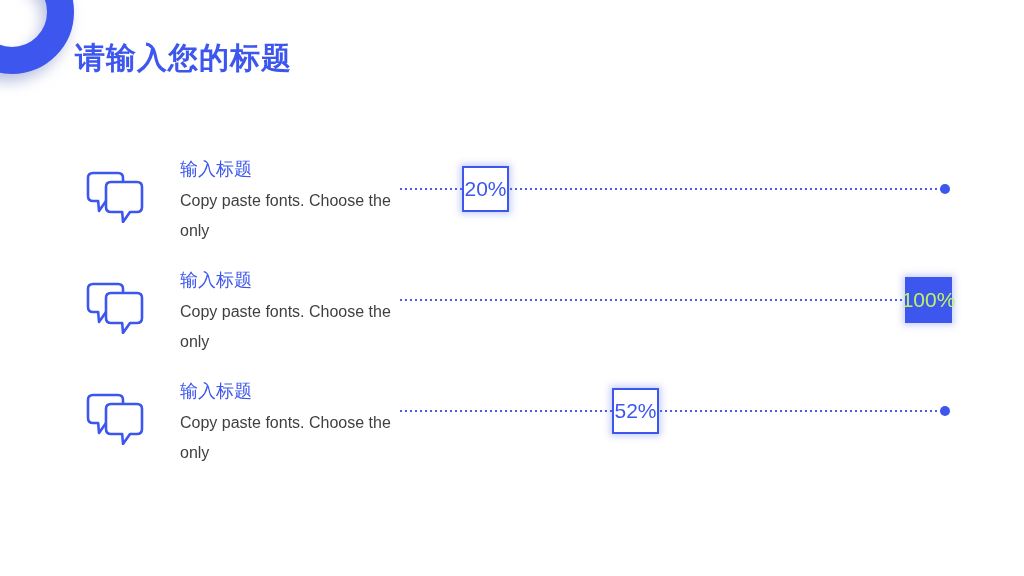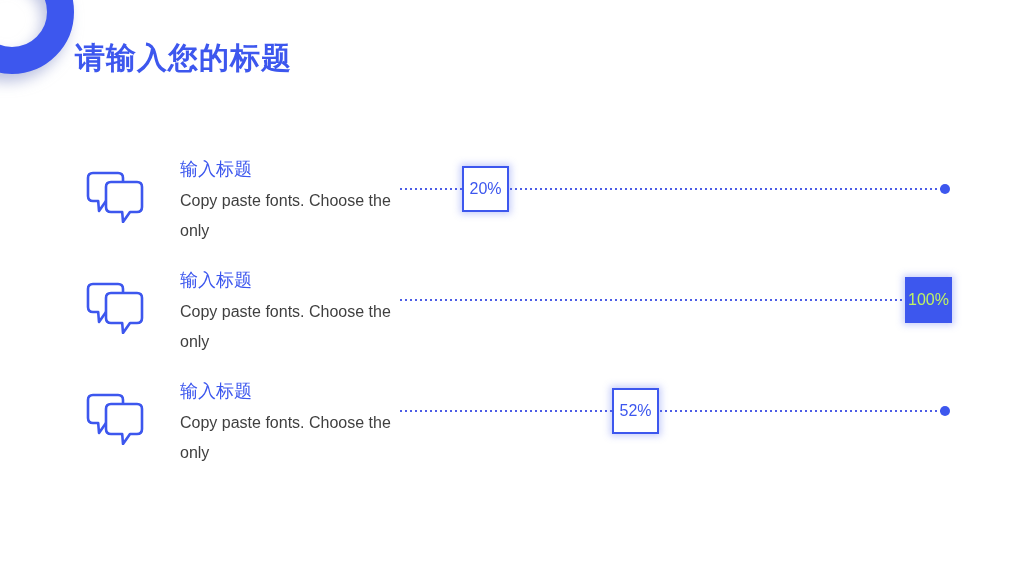--- a/index.html
+++ b/index.html
@@ -87,21 +87,21 @@
     background:var(--accent);
   }
   .badge{
     position:absolute;
     top:-23px;
     width:47px;height:46px;
     display:flex;align-items:center;justify-content:center;
     background:#ffffff;
     border:2px solid var(--accent);
     color:var(--accent);
-    font-size:16px;
+    font-size:21px;
     box-shadow:0 0 7px 2px rgba(90,110,240,.35);
     z-index:2;
   }
   .row--1 .badge{left:62px;}
   .row--2 .badge{left:505px;background:var(--accent);color:#bef264;}
   .row--3 .badge{left:212px;}
 </style>
 </head>
 <body>
 

